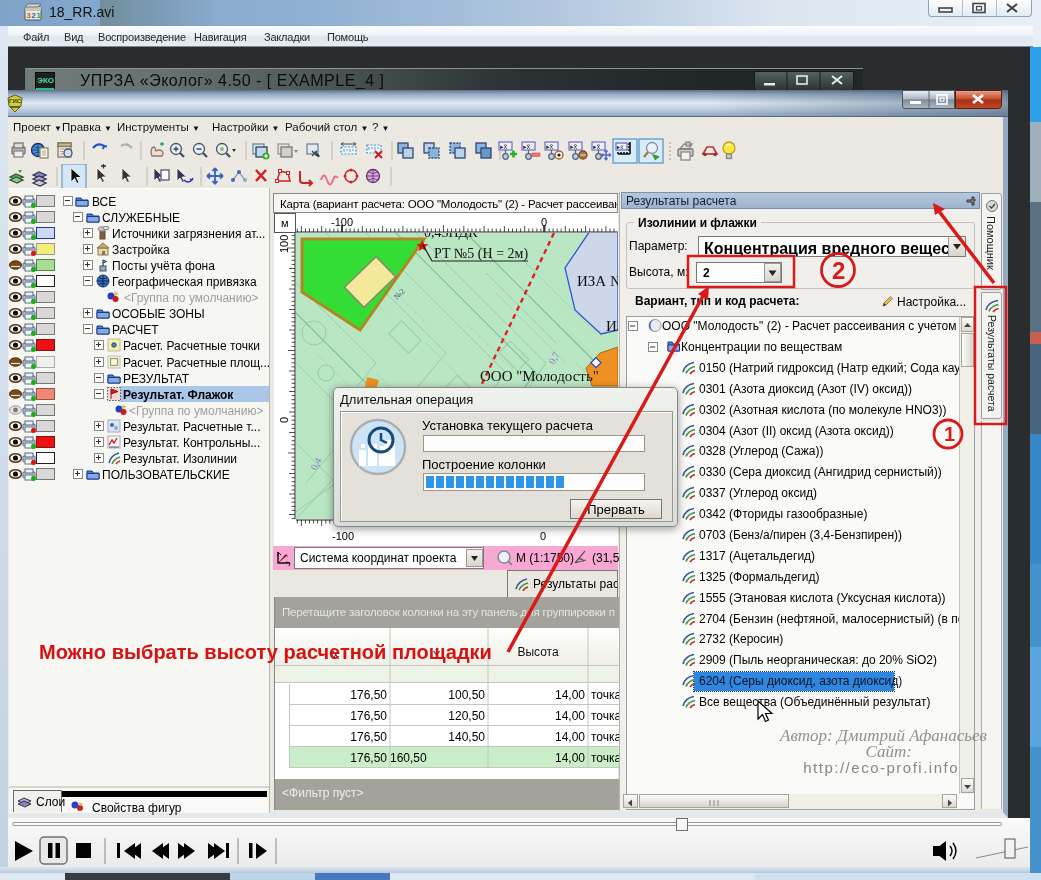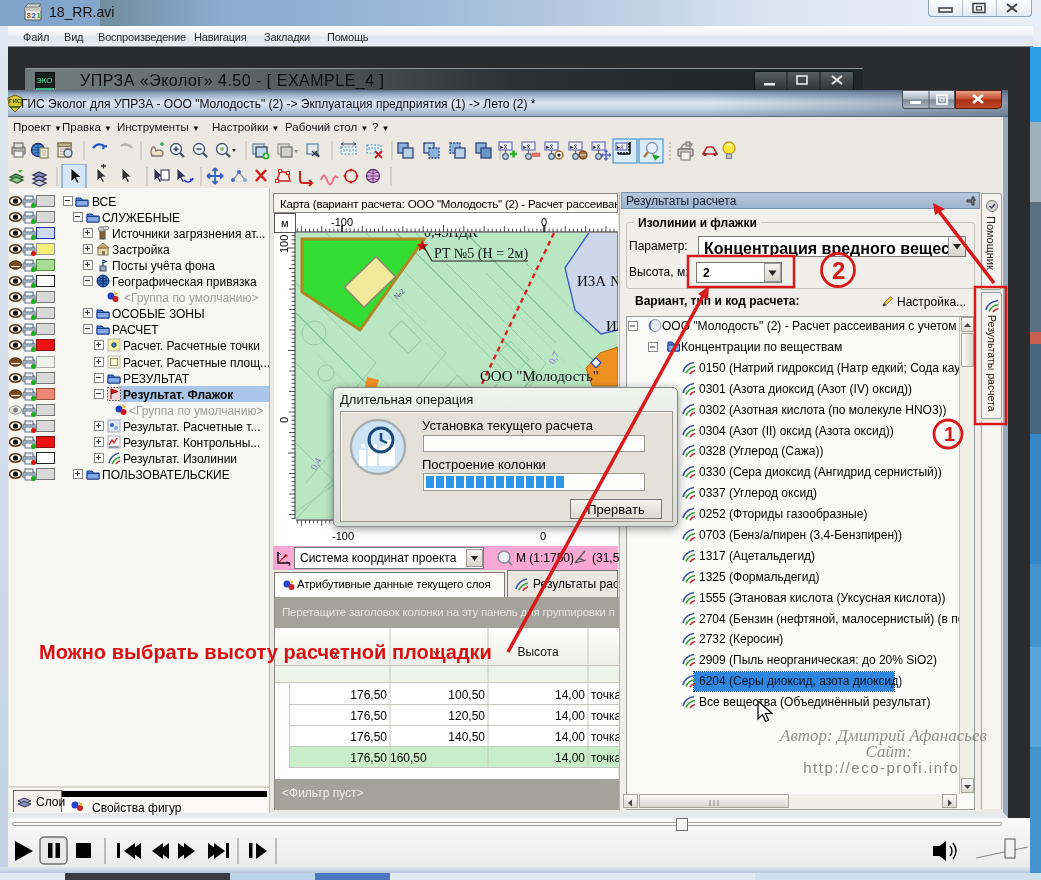--- a/index.html
+++ b/index.html
@@ -50,21 +50,21 @@
   <div class="abs" style="left:0;top:285px;width:11px;height:12px;background:#c86050;"></div>
   <div class="abs" style="left:0;top:297px;width:11px;height:90px;background:#47657e;"></div>
   <div class="abs" style="left:0;top:387px;width:11px;height:130px;background:#3888c8;"></div>
   <div class="abs" style="left:0;top:600px;width:11px;height:100px;background:#5aa6dc;"></div>
 </div>
 
 <div class="abs" id="video" style="left:8px;top:47px;width:1022px;height:771px;background:#2a2c2d;overflow:hidden;">
 
   <div class="abs" style="left:17px;top:21px;width:838px;height:23px;background:linear-gradient(90deg,#707c7b 0%,#66716f 18%,#495252 38%,#2b3134 58%,#212629 80%);border-top:1px solid #8a9494;border-left:1px solid #6a7474;">
     <div class="abs" style="left:9px;top:3px;width:20px;height:17px;background:#1a201e;border:1px solid #0a0a0a;">
-      <div style="font-size:8px;color:#4ee0a0;font-weight:normal;text-align:left;line-height:15px;border-bottom:2px solid #38b880;">ЭКО</div>
+      <div style="font-size:8px;color:#4ee0a0;font-weight:bold;text-align:right;line-height:15px;border-bottom:2px solid #38b880;">ЭКО</div>
     </div>
     <div class="abs" style="left:54px;top:3px;font-size:16px;letter-spacing:.5px;color:#0a0d0e;">УПРЗА «Эколог» 4.50 - [ EXAMPLE_4 ]</div>
 
     <div class="abs" style="left:728px;top:2px;width:100px;height:20px;background:linear-gradient(180deg,#555e60,#2e3436);border:1px solid #161a1a;border-radius:2px;"></div>
     <svg class="abs" style="left:728px;top:2px;" width="100" height="20">
       <line x1="33" y1="1" x2="33" y2="19" stroke="#1a2022"></line>
         <line x1="66" y1="1" x2="66" y2="19" stroke="#1a2022"></line>
       <rect x="10" y="12" width="11" height="2.5" fill="#e8eaea"></rect>
       <rect x="43" y="5" width="10" height="8" fill="none" stroke="#e8eaea" stroke-width="1.6"></rect>
       <path d="M78 5 L88 13 M88 5 L78 13" stroke="#e8eaea" stroke-width="2"></path>
@@ -74,21 +74,20 @@
 
 <div class="abs" id="gis" style="left:8px;top:90px;width:1000px;height:728px;">
 
   <div class="abs" style="left:0;top:0;width:1000px;height:27px;background:linear-gradient(180deg,#5d7089 0%,#93a9c2 15%,#dfe9f4 50%,#c3d2e3 72%,#93aac6 100%);border-bottom:1px solid #5a6c80;">
     <div class="abs" style="left:700px;top:0;width:300px;height:27px;background:linear-gradient(90deg,rgba(90,110,140,0),rgba(70,90,115,.55));"></div>
     <svg class="abs" style="left:-2px;top:4px;" width="18" height="19">
       <polygon points="9,1 16,4 15,12 9,18 3,12 2,4" fill="#d8c838" stroke="#6a5a10"></polygon>
       <text x="3" y="9" font-size="6" font-weight="bold" fill="#205020" font-family="Liberation Sans">ГИС</text>
       <path d="M4 13 h10" stroke="#205020" stroke-width="1.5"></path>
     </svg>
-    <div class="abs" style="left:13px;top:7px;font-size:12px;color:#0a0a0a;">ГИС Эколог для УПРЗА - ООО "Молодость" (2) -&gt; Экплуатация предприятия (1) -&gt; Лето (2) *</div>
 
     <div class="abs" style="left:894px;top:0px;width:53px;height:19px;background:linear-gradient(180deg,#e9eef3 0%,#aeb9c4 45%,#7e8c9a 52%,#aab6c2 100%);border:1px solid #4a545e;border-radius:0 0 0 3px;"></div>
     <svg class="abs" style="left:894px;top:0px;" width="53" height="19">
       <line x1="27" y1="1" x2="27" y2="18" stroke="#5a646e"></line>
       <rect x="8" y="11" width="11" height="3" fill="#fff"></rect>
       <rect x="35" y="5" width="10" height="9" fill="none" stroke="#fff" stroke-width="1.6"></rect>
       <rect x="38" y="8" width="4" height="3" fill="none" stroke="#fff" stroke-width="1"></rect>
     </svg>
     <div class="abs" style="left:947px;top:0px;width:47px;height:19px;background:linear-gradient(180deg,#e8a088 0%,#cc5c3c 40%,#a83214 55%,#c04828 100%);border:1px solid #5a1c0a;border-radius:0 0 4px 0;">
       <svg width="45" height="17">
@@ -1094,28 +1093,20 @@
         <line x1="12" y1="12" x2="16" y2="16" stroke="#889" stroke-width="2"></line>
       </svg>
     <span class="abs" style="left:243px;top:5px;">М (1:1750)</span>
     <svg class="abs" style="left:299px;top:3px;" width="16" height="17">
         <path d="M3 14 L13 2 M3 14 L14 11 M6.5 10 q4 -1 5.5 2.5" stroke="#555" stroke-width="1.2" fill="none"></path>
       </svg>
     <span class="abs" style="left:319px;top:5px;">(31,5</span>
   </div>
 
   <div class="abs" style="left:0;top:377px;width:345px;height:27px;background:#ebe8e1;font-size:12px;">
-    <div class="abs" style="left:1px;top:2px;width:231px;height:25px;background:#fbfbf9;border:1px solid #777;border-bottom:none;">
-      <svg class="abs" style="left:7px;top:6px;" width="15" height="13">
-          <circle cx="5" cy="5" r="3.5" fill="#2244cc"></circle>
-          <circle cx="9.5" cy="8" r="3" fill="#cc2222"></circle>
-          <path d="M8 1 l4 2 -3 2 z" fill="#e8c020"></path>
-        </svg>
-      <span style="position:absolute;left:22px;top:5px;white-space:nowrap;font-size:11.5px;letter-spacing:-0.2px;">Атрибутивные данные текущего слоя</span>
-    </div>
     <div class="abs" style="left:234px;top:0px;width:111px;height:27px;background:#ebe8e1;border:1px solid #777;border-bottom:none;overflow:hidden;">
       <svg class="abs" style="left:6px;top:6px;" width="16" height="14">
           <path d="M2 12 Q4 4 13 2" stroke="#3a58a0" stroke-width="1.6" fill="none"></path>
           <path d="M5 13 Q7 8 14 6" stroke="#3a9a3a" stroke-width="1.6" fill="none"></path>
           <path d="M9 14 Q10 11 14 10" stroke="#c03030" stroke-width="1.6" fill="none"></path>
         </svg>
       <span style="position:absolute;left:25px;top:6px;white-space:nowrap;">Результаты расч</span>
     </div>
   </div>
 
@@ -1260,21 +1251,21 @@
           <path d="M1 11 Q3 3 12 1.5" stroke="#3a55a0" stroke-width="1.7" fill="none"></path>
           <path d="M4 12.5 Q6 7 13 5.5" stroke="#3f9e3f" stroke-width="1.7" fill="none"></path>
           <path d="M8 13 Q9.5 10.5 13 9.5" stroke="#c03030" stroke-width="1.7" fill="none"></path>
         </svg>
 <div class="abs" style="left:79px;top:294px;font-size:12px;color:#000;white-space:nowrap;">0337 (Углерод оксид)</div>
 <svg class="abs" style="left:62px;top:315px;" width="14" height="14">
           <path d="M1 11 Q3 3 12 1.5" stroke="#3a55a0" stroke-width="1.7" fill="none"></path>
           <path d="M4 12.5 Q6 7 13 5.5" stroke="#3f9e3f" stroke-width="1.7" fill="none"></path>
           <path d="M8 13 Q9.5 10.5 13 9.5" stroke="#c03030" stroke-width="1.7" fill="none"></path>
         </svg>
-<div class="abs" style="left:79px;top:315px;font-size:12px;color:#000;white-space:nowrap;">0252 (Фториды газообразные)</div>
+<div class="abs" style="left:79px;top:315px;font-size:12px;color:#000;white-space:nowrap;">0342 (Фториды газообразные)</div>
 <svg class="abs" style="left:62px;top:336px;" width="14" height="14">
           <path d="M1 11 Q3 3 12 1.5" stroke="#3a55a0" stroke-width="1.7" fill="none"></path>
           <path d="M4 12.5 Q6 7 13 5.5" stroke="#3f9e3f" stroke-width="1.7" fill="none"></path>
           <path d="M8 13 Q9.5 10.5 13 9.5" stroke="#c03030" stroke-width="1.7" fill="none"></path>
         </svg>
 <div class="abs" style="left:79px;top:336px;font-size:12px;color:#000;white-space:nowrap;">0703 (Бенз/а/пирен (3,4-Бензпирен))</div>
 <svg class="abs" style="left:62px;top:357px;" width="14" height="14">
           <path d="M1 11 Q3 3 12 1.5" stroke="#3a55a0" stroke-width="1.7" fill="none"></path>
           <path d="M4 12.5 Q6 7 13 5.5" stroke="#3f9e3f" stroke-width="1.7" fill="none"></path>
           <path d="M8 13 Q9.5 10.5 13 9.5" stroke="#c03030" stroke-width="1.7" fill="none"></path>

